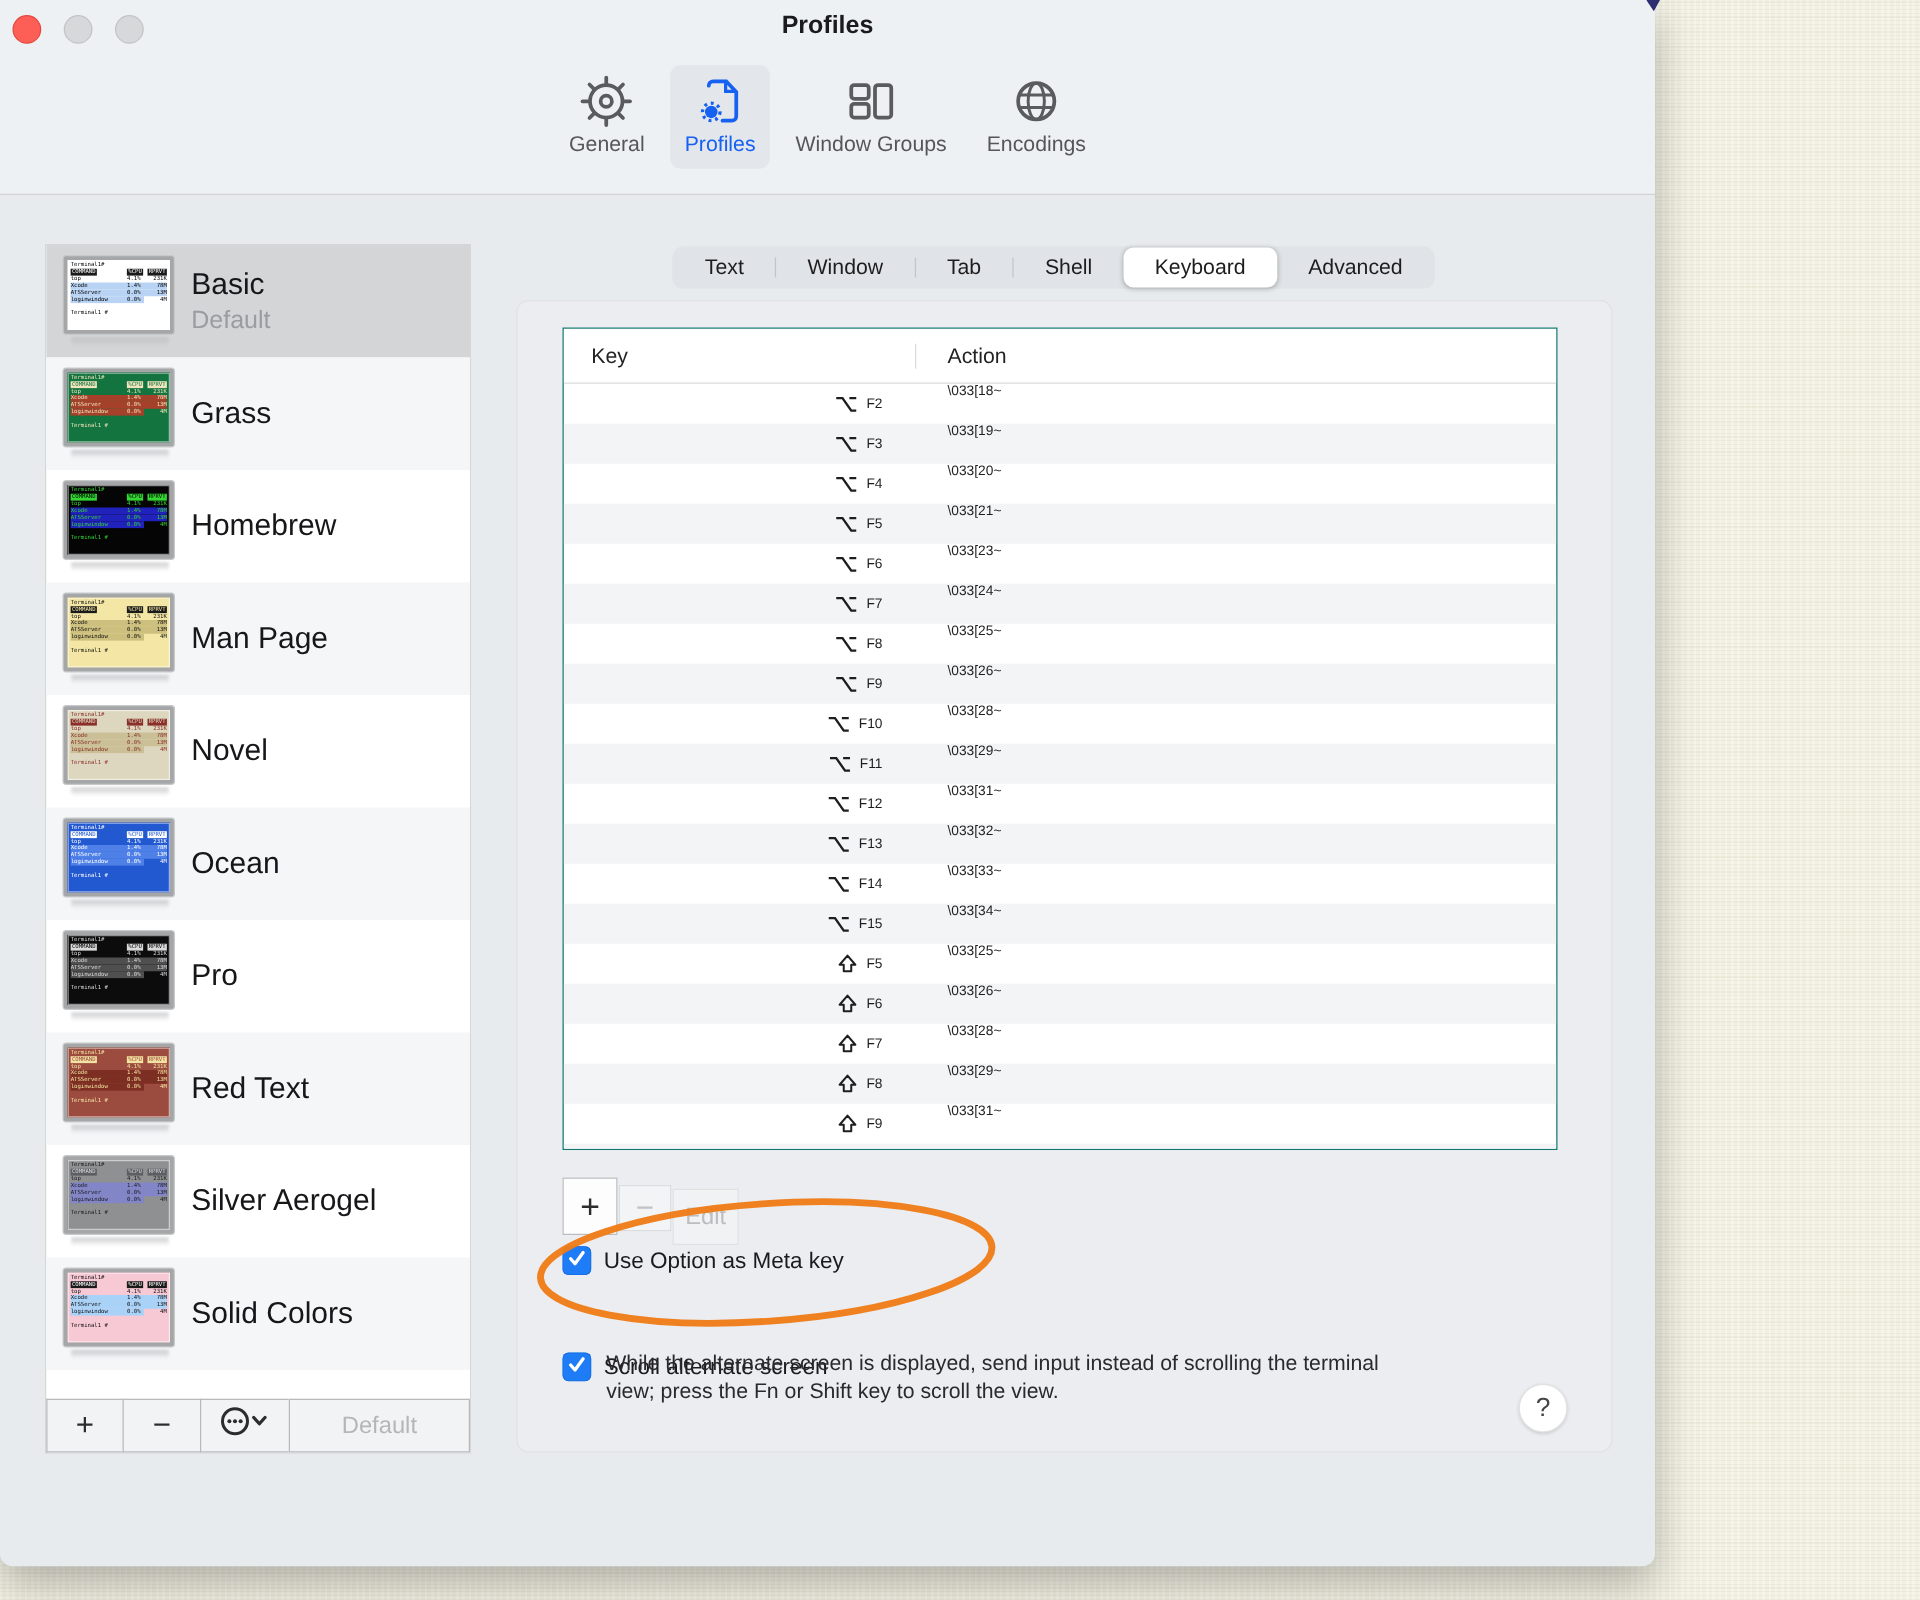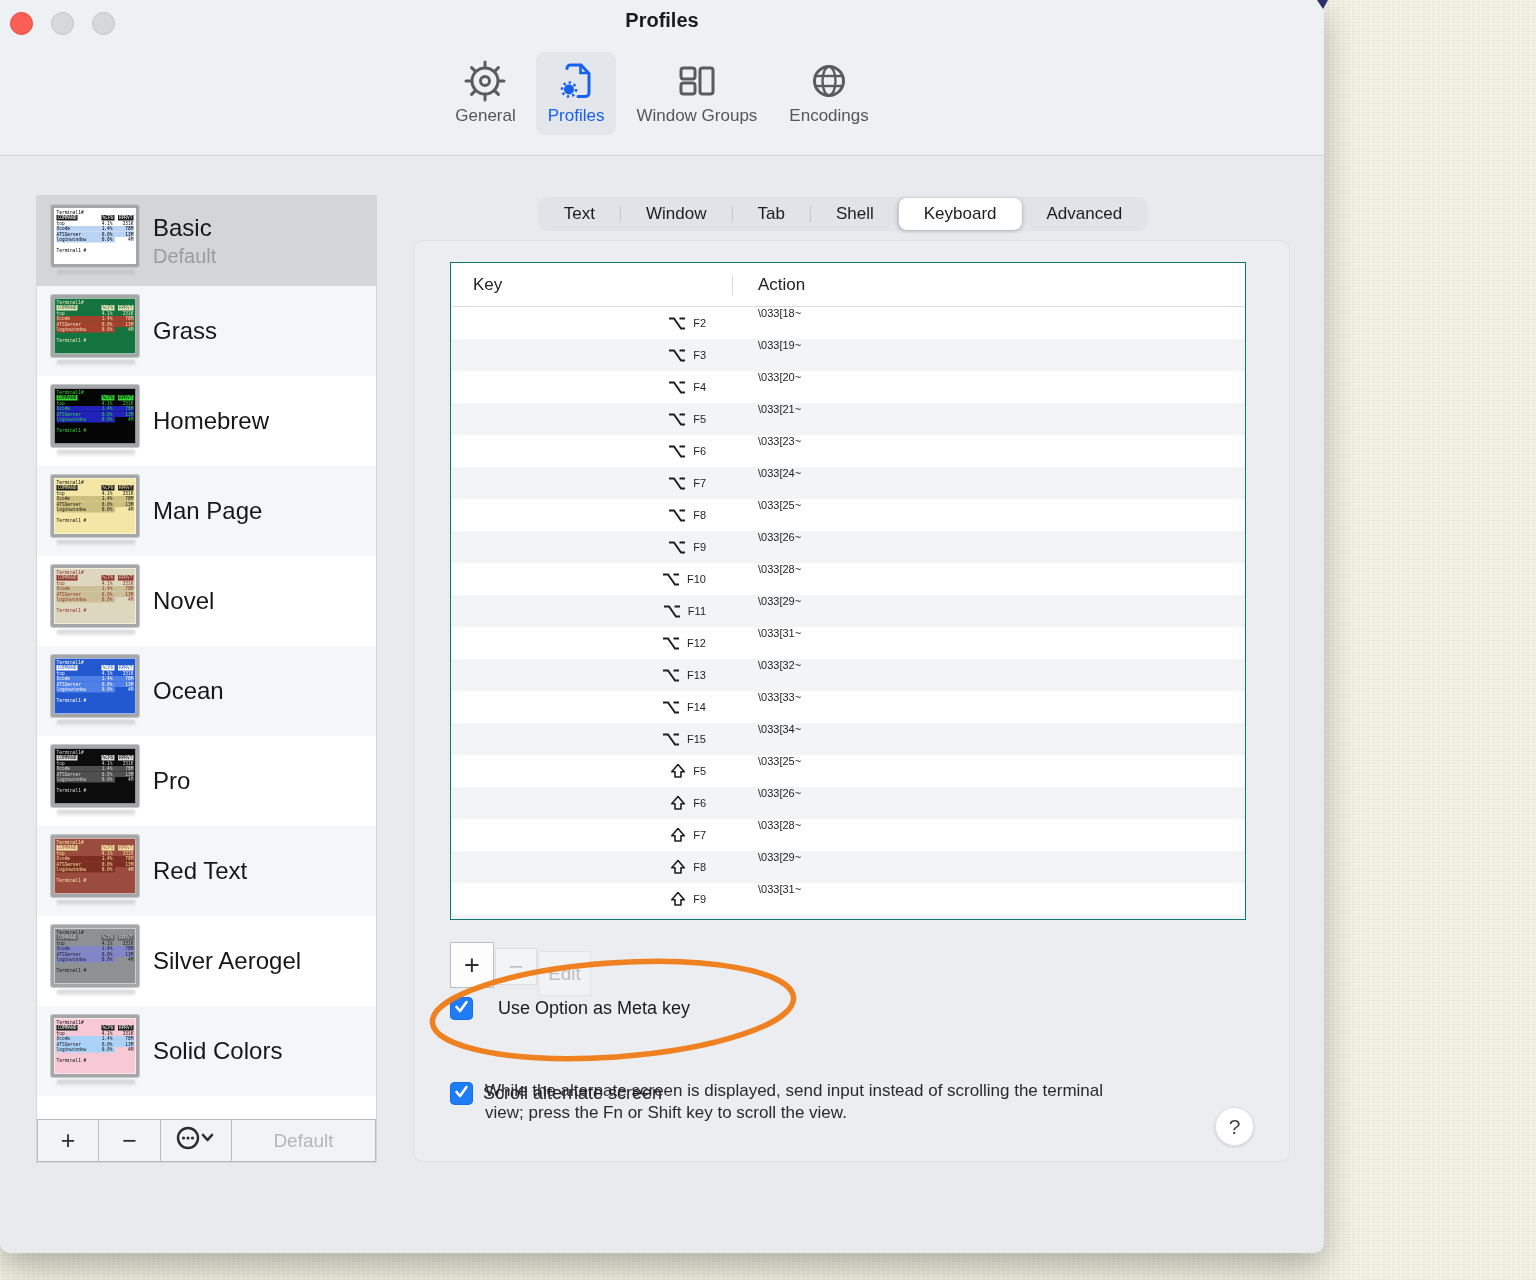--- a/index.html
+++ b/index.html
@@ -83,21 +83,21 @@
   .action-cell{padding-left:26px;font-family:"Liberation Sans",sans-serif;}
   .tpartial{height:6px;background:#f3f4f6;}
   .modicon{display:flex;align-items:center;}
 
   .ctl{position:absolute;display:flex;align-items:center;justify-content:center;box-sizing:border-box;}
   .btn-add{left:450px;top:942px;width:44px;height:46px;background:#fdfdfe;border:1px solid #bcbdbf;font-size:27px;color:#2d2d2f;}
   .btn-remove{left:495px;top:948px;width:42px;height:37px;background:#f3f4f6;border:1px solid #dcdde0;font-size:25px;color:#c1c2c4;}
   .btn-edit{left:538px;top:951px;width:53px;height:45px;background:#f1f2f4;border:1px solid #e0e1e3;font-size:19px;color:#bcbdbf;}
 
   .cbrow{position:absolute;left:450px;display:flex;align-items:center;}
-  .cbrow.one{top:997px;gap:15px;} .cbrow.two{top:1082px;}
+  .cbrow.one{top:997px;} .cbrow.two{top:1082px;}
   .checkbox{width:23px;height:23px;border-radius:5px;background:#1d7cf6;display:flex;align-items:center;justify-content:center;box-shadow:inset 0 0 0 .5px #0f63d8;}
   .cblabel{font-size:18px;color:#1b1b1d;margin-left:10px;}
   .footnote{position:absolute;left:485px;top:1080px;width:655px;font-size:17px;line-height:21.5px;color:#2a2a2c;}
   .help{position:absolute;left:1215px;top:1107px;width:37px;height:37px;border-radius:50%;background:#fff;
     border:1px solid #e2e2e4;box-shadow:0 1px 3px rgba(0,0,0,.15);display:flex;align-items:center;justify-content:center;
     font-size:21px;color:#454548;}
   .annotation{position:absolute;left:410px;top:928px;width:430px;height:170px;pointer-events:none;z-index:6;}
 </style>
 </head>
 <body>

